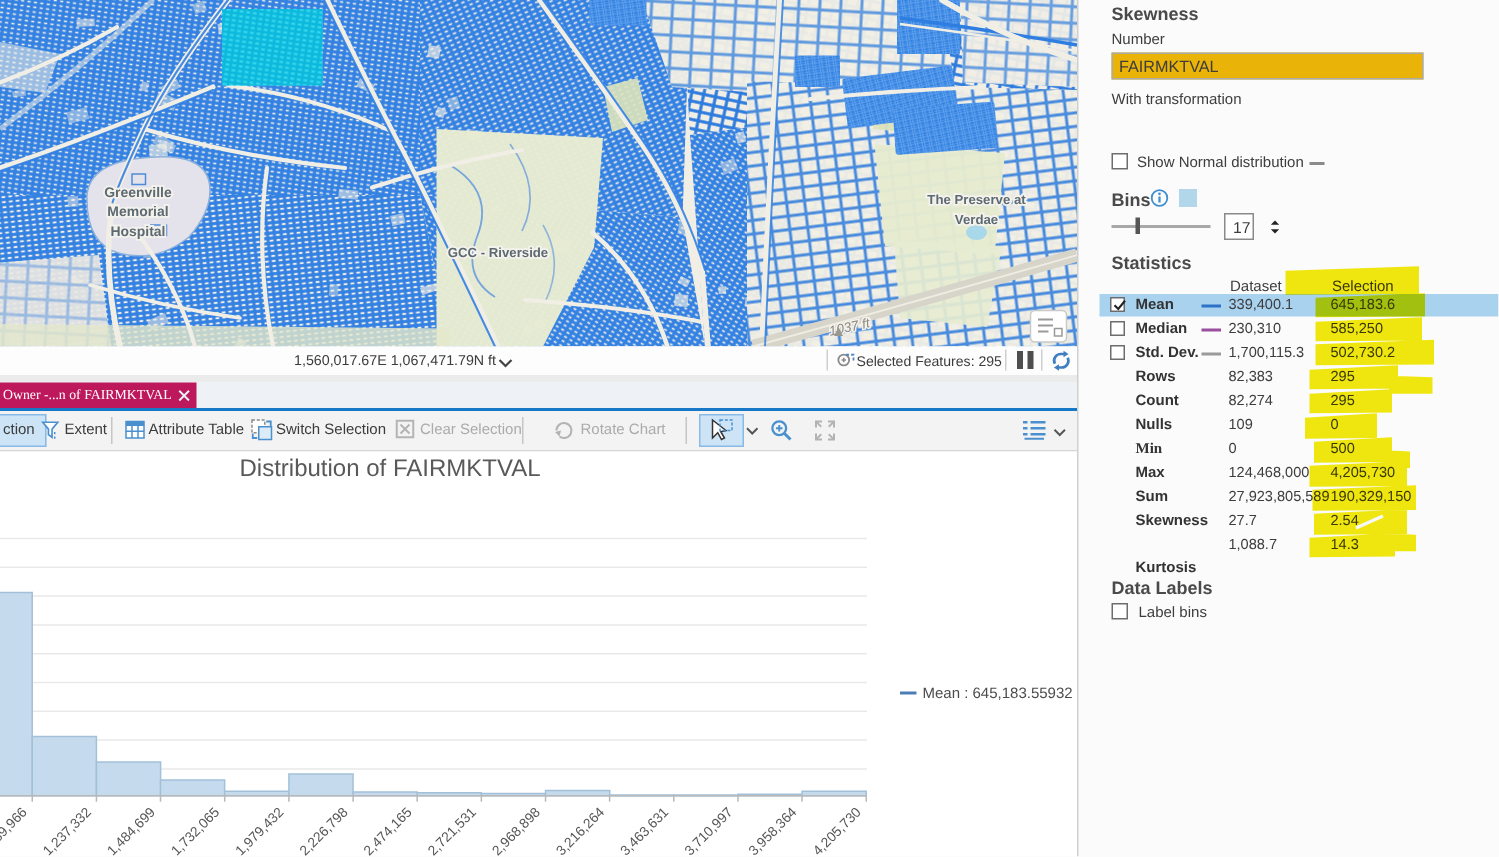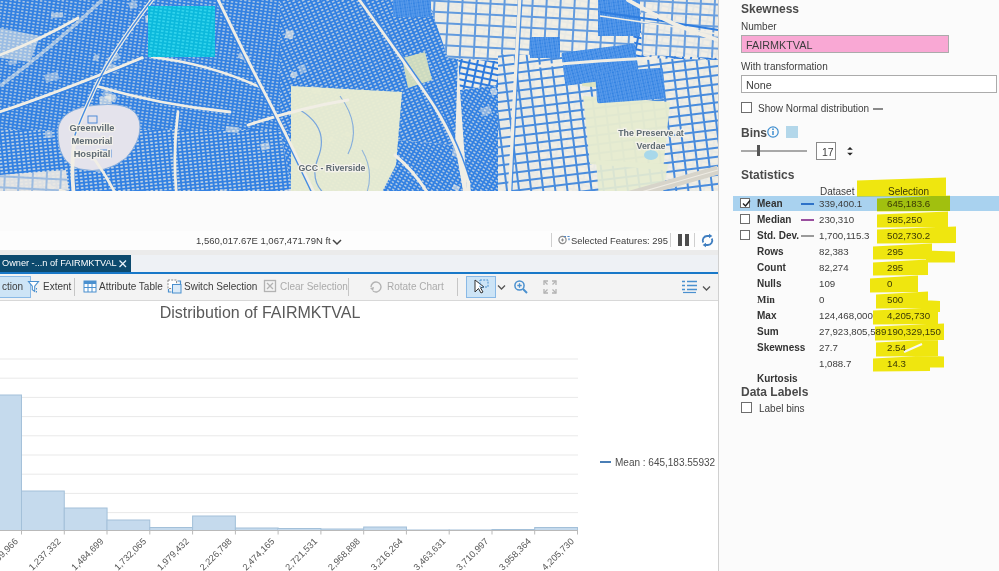--- a/index.html
+++ b/index.html
@@ -1,20 +1,20 @@
 <!DOCTYPE html>
 <html><head><meta charset="utf-8"><style>
 * { margin:0; padding:0; box-sizing:border-box; }
 body { width:999px; height:571px; position:relative; overflow:hidden;
   font-family:'Liberation Sans',sans-serif; background:#fbfbfb; font-size:10px; }
 .abs { position:absolute; }
 </style></head>
 <body>
 
-<div class="abs" style="left:0;top:0;width:718px;height:191px;overflow:hidden"><svg width="718" height="231" viewBox="0 0 718 231">
+<div class="abs" style="left:0;top:0;width:718px;height:231px;overflow:hidden"><svg width="718" height="231" viewBox="0 0 718 231">
 <defs>
 <pattern id="pfineA" width="4.3" height="3.2" patternUnits="userSpaceOnUse" patternTransform="rotate(8)">
   <rect x="0.5" y="0.5" width="3.3" height="2.2" fill="none" stroke="#3381e2" stroke-width="1.15"></rect>
 </pattern>
 <pattern id="pfineB" width="4.5" height="3.3" patternUnits="userSpaceOnUse" patternTransform="rotate(-24)">
   <rect x="0.5" y="0.5" width="3.5" height="2.3" fill="none" stroke="#3381e2" stroke-width="1.15"></rect>
 </pattern>
 <pattern id="pfineC" width="4.2" height="3.2" patternUnits="userSpaceOnUse" patternTransform="rotate(31)">
   <rect x="0.5" y="0.5" width="3.2" height="2.2" fill="none" stroke="#3381e2" stroke-width="1.1"></rect>
 </pattern>
@@ -181,21 +181,21 @@
   <svg class="abs" style="left:700px;top:2px" width="15" height="15" viewBox="0 0 15 15">
     <path d="M3.2,9.5 A4.5,4.5 0 0 1 7.5,3 l2.3,0" fill="none" stroke="#3f7ec0" stroke-width="1.8"></path>
     <path d="M9,0.8 L12.4,3 L9,5.2 Z" fill="#3f7ec0"></path>
     <path d="M11.8,5.5 A4.5,4.5 0 0 1 7.5,12 l-2.3,0" fill="none" stroke="#3f7ec0" stroke-width="1.8"></path>
     <path d="M6,9.8 L2.6,12 L6,14.2 Z" fill="#3f7ec0"></path>
   </svg>
 </div>
 <div class="abs" style="left:0;top:250px;width:718px;height:5px;background:#ebebeb"></div>
 
 <div class="abs" style="left:0;top:255px;width:718px;height:19px;background:#eef1f5">
-  <div class="abs" style="left:0;top:0;width:131px;height:17px;background:#0c4a6e;color:#fff;">
+  <div class="abs" style="left:0;top:0;width:131px;height:17px;background:#be185d;color:#fff;font-family:Liberation Serif, serif;">
     <span class="abs" style="left:2px;top:3px;white-space:nowrap;font-size:9.2px">Owner -...n of FAIRMKTVAL</span>
     <svg class="abs" style="left:118px;top:4px" width="10" height="10">
         <path d="M1.5,1.5 L8,8 M8,1.5 L1.5,8" stroke="#e8f2fb" stroke-width="1.3"></path>
       </svg>
   </div>
   <div class="abs" style="left:0;top:16.5px;width:718px;height:2.5px;background:#1878c8"></div>
 </div>
 
 <div class="abs" style="left:0;top:274px;width:718px;height:27px;background:#f3f3f3;border-bottom:1px solid #d8d8d8;color:#3c3c3c;font-size:10px;">
   <div class="abs" style="left:-14px;top:2px;width:45px;height:22px;background:#cde4f6;border:1px solid #89b9e6"></div>
@@ -313,27 +313,24 @@
     <text x="531.7" y="241" transform="rotate(-45 531.7 241)" text-anchor="end" font-size="9.2" fill="#555">3,958,364</text>
     <line x1="577.5" y1="229.5" x2="577.5" y2="233.5" stroke="#b9b9b9" stroke-width="1"></line>
     <text x="574.5" y="241" transform="rotate(-45 574.5 241)" text-anchor="end" font-size="9.2" fill="#555">4,205,730</text>
     <line x1="600" y1="161" x2="611" y2="161" stroke="#4a7eb5" stroke-width="2"></line>
     <text x="615" y="164.5" font-size="10" fill="#4c4c4c">Mean : 645,183.55932</text>
   </svg>
 
 <div class="abs" style="left:718px;top:0;width:281px;height:571px;background:#fbfbfb;border-left:1px solid #d0d0d0;color:#3d3d3d;">
   <span class="abs" style="left:22px;top:2px;font-size:12px;font-weight:700;color:#4a4a4a">Skewness</span>
   <span class="abs" style="left:22px;top:21px;">Number</span>
-  <div class="abs" style="left:22px;top:35px;width:208px;height:18px;background:#f9a8d4;border:1px solid #ababab;">
+  <div class="abs" style="left:22px;top:35px;width:208px;height:18px;background:#eab308;border:1px solid #ababab;">
       <span class="abs" style="left:4px;top:2.5px;font-size:10.8px">FAIRMKTVAL</span>
     </div>
   <span class="abs" style="left:22px;top:61px;">With transformation</span>
-  <div class="abs" style="left:22px;top:75px;width:256px;height:18px;background:#fff;border:1px solid #ababab;">
-      <span class="abs" style="left:4px;top:2.5px;font-size:10.8px">None</span>
-    </div>
   <span class="abs" style="left:22px;top:102px;width:11px;height:11px;background:#fff;border:1px solid #6d6d6d;"></span>
   <span class="abs" style="left:39px;top:103px;">Show Normal distribution</span>
   <span class="abs" style="left:154px;top:108px;width:10px;height:2px;background:#8a8a8a"></span>
   <span class="abs" style="left:22px;top:126px;font-size:12px;font-weight:700;color:#4a4a4a">Bins</span>
   <svg class="abs" style="left:48px;top:126px" width="13" height="13">
       <circle cx="6" cy="6" r="5.2" fill="none" stroke="#3f8ecf" stroke-width="1.2"></circle>
       <path d="M6,5 v4" stroke="#3f8ecf" stroke-width="1.5"></path>
       <circle cx="6" cy="3.2" r="0.9" fill="#3f8ecf"></circle>
     </svg>
   <span class="abs" style="left:67px;top:126px;width:12px;height:12px;background:#b3d7ea"></span>

